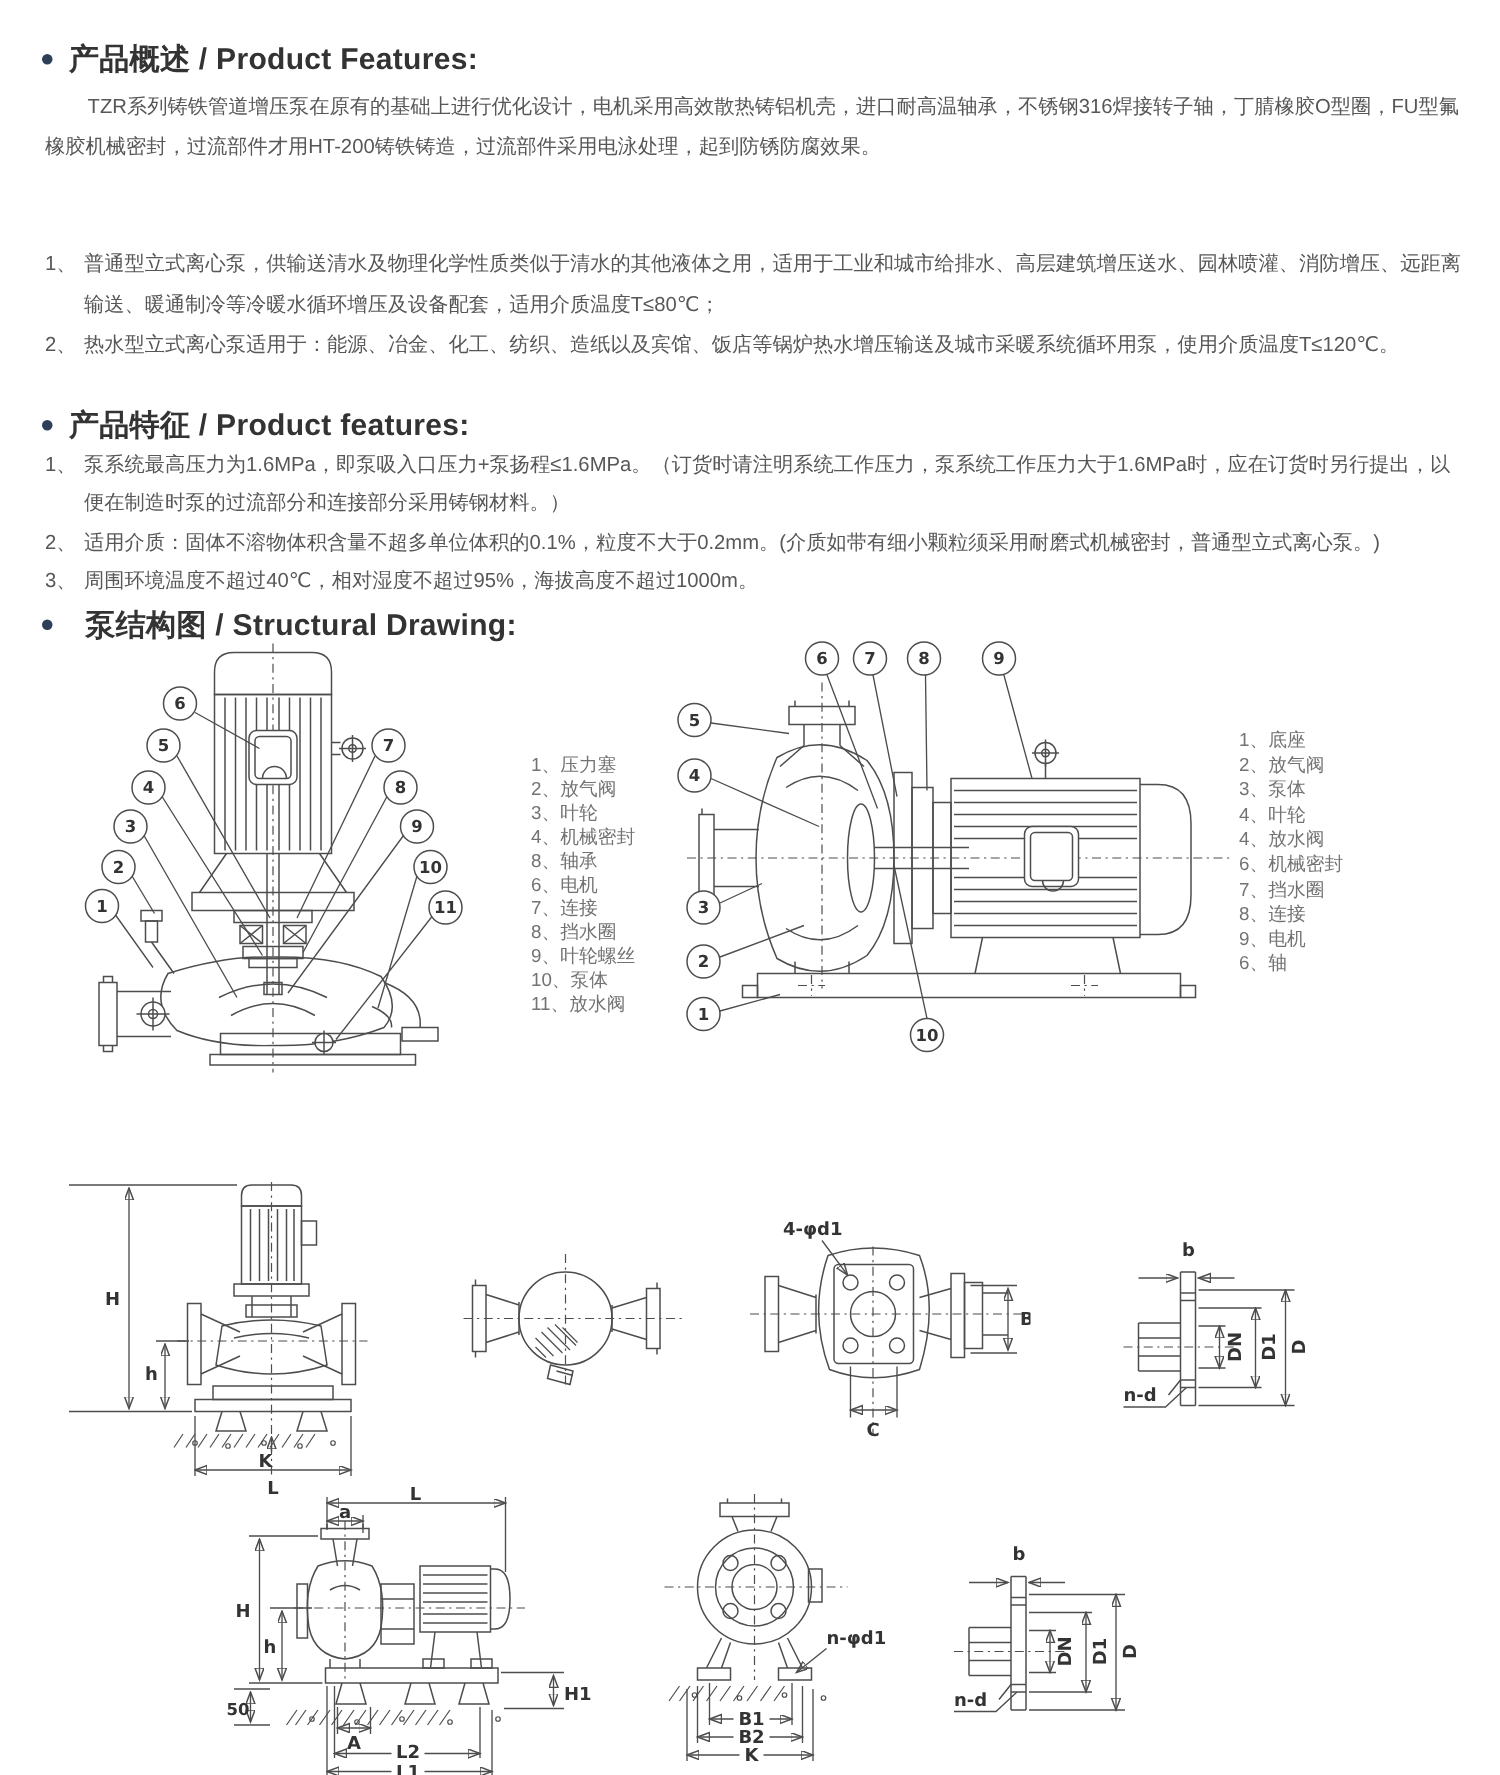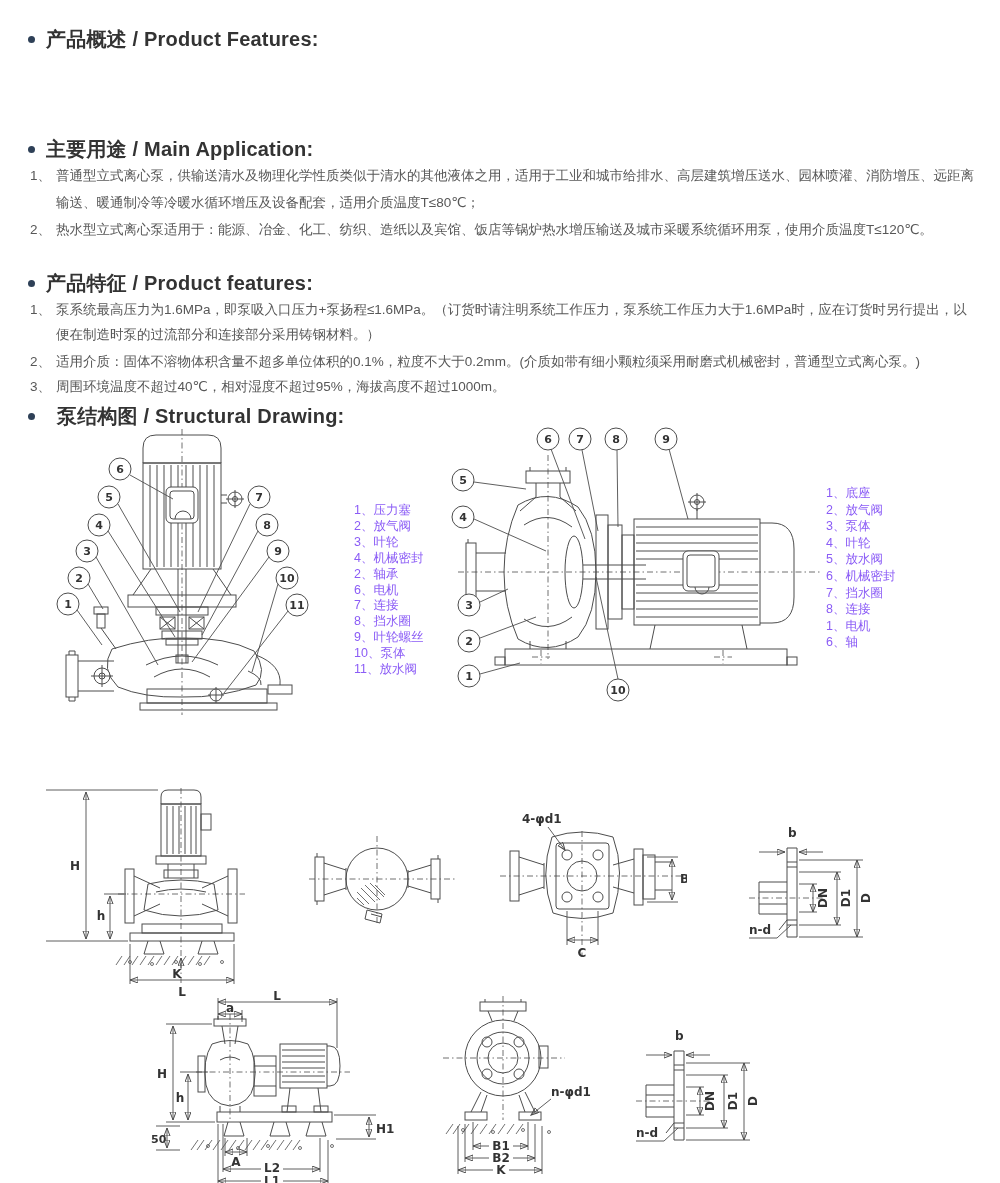--- a/index.html
+++ b/index.html
@@ -8,21 +8,21 @@
   .sec-head{position:absolute;left:28px;display:flex;align-items:center;gap:11px;}
   .bullet{width:7px;height:7px;border-radius:50%;background:#2e4057;flex:0 0 auto;}
   .sec-head h2{margin:0;font-size:20px;font-weight:bold;color:#333;letter-spacing:0.2px;}
   .para{position:absolute;left:30px;width:944px;margin:0;font-size:13.5px;color:#575757;
         line-height:27px;text-indent:2.1em;}
   .nitem{position:absolute;left:30px;width:946px;padding-left:26px;box-sizing:border-box;
          font-size:13.5px;color:#575757;}
   .nnum{position:absolute;left:0;top:0;}
   .lh27{line-height:27px;}
   .lh25{line-height:25px;}
-  .plist{position:absolute;font-size:12.5px;color:#8b5cf6;}
+  .plist{position:absolute;font-size:12.5px;color:#737373;}
   .plist div{line-height:15.9px;white-space:nowrap;}
   .plist.r div{line-height:16.6px;}
   .draw{position:absolute;}
   .draw line,.draw path,.draw rect,.draw circle,.draw ellipse{stroke:#4d4d4d;stroke-width:1;fill:none;}
   .draw .wf{fill:#fff;}
   .draw .cl{stroke-dasharray:6 3 1.5 3;stroke-width:0.8;}
   .draw .dim{stroke-width:0.9;}
   .draw .hatch{stroke-width:0.8;}
   .draw .lblbg{fill:#fff;stroke:none;}
   .draw text{fill:#333;stroke:none;font-weight:bold;font-size:12px;
@@ -33,25 +33,22 @@
 </style>
 </head>
 <body>
 
 <div class="page">
 
   <div class="sec-head" style="top:14px;">
     <span class="bullet"></span>
     <h2>产品概述 / Product Features:</h2>
   </div>
-
-  <div class="sec-head" style="top:124px;">
-    <span class="bullet"></span>
-    <h2>主要用途 / Main Application:</h2>
-  </div>
+  <p class="para" style="top:45px;">TZR系列铸铁管道增压泵在原有的基础上进行优化设计，电机采用高效散热铸铝机壳，进口耐高温轴承，不锈钢316焊接转子轴，丁腈橡胶O型圈，FU型氟橡胶机械密封，过流部件才用HT-200铸铁铸造，过流部件采用电泳处理，起到防锈防腐效果。</p>
+
   <div class="nitem lh27" style="top:150px;">
     <span class="nnum">1、</span>
     <span>普通型立式离心泵，供输送清水及物理化学性质类似于清水的其他液体之用，适用于工业和城市给排水、高层建筑增压送水、园林喷灌、消防增压、远距离输送、暖通制冷等冷暖水循环增压及设备配套，适用介质温度T≤80℃；</span>
   </div>
   <div class="nitem lh27" style="top:204px;">
     <span class="nnum">2、</span>
     <span>热水型立式离心泵适用于：能源、冶金、化工、纺织、造纸以及宾馆、饭店等锅炉热水增压输送及城市采暖系统循环用泵，使用介质温度T≤120℃。</span>
   </div>
 
   <div class="sec-head" style="top:258px;">
@@ -149,21 +146,21 @@
       <circle class="wf" cx="267" cy="178" r="11"></circle>
         <text class="co-t" x="267" y="178" dy=".35em" text-anchor="middle">11</text>
     </g>
   </svg>
 
   <div class="plist" style="left:354px;top:491px;">
     <div>1、压力塞</div>
     <div>2、放气阀</div>
     <div>3、叶轮</div>
     <div>4、机械密封</div>
-    <div>2、轴承</div>
+    <div>8、轴承</div>
     <div>6、电机</div>
     <div>7、连接</div>
     <div>8、挡水圈</div>
     <div>9、叶轮螺丝</div>
     <div>10、泵体</div>
     <div>11、放水阀</div>
   </div>
 
   <svg class="draw" style="left:450px;top:415px;" width="380" height="290" viewBox="0 0 380 290">
     <path class="cl" d="M8,145 H372 M98,28 V232"></path>
@@ -229,25 +226,25 @@
       <circle class="wf" cx="168" cy="263" r="11"></circle>
         <text class="co-t" x="168" y="263" dy=".35em" text-anchor="middle">10</text>
     </g>
   </svg>
 
   <div class="plist r" style="left:826px;top:473px;">
     <div>1、底座</div>
     <div>2、放气阀</div>
     <div>3、泵体</div>
     <div>4、叶轮</div>
-    <div>5、放水阀</div>
+    <div>4、放水阀</div>
     <div>6、机械密封</div>
     <div>7、挡水圈</div>
     <div>8、连接</div>
-    <div>1、电机</div>
+    <div>9、电机</div>
     <div>6、轴</div>
   </div>
 
 
   <svg class="draw" style="left:30px;top:772px;" width="230" height="218" viewBox="0 0 230 218">
     <defs>
         <marker id="arS1" markerWidth="9" markerHeight="8" refX="8" refY="3" orient="auto-start-reverse" markerUnits="userSpaceOnUse">
           <path d="M0,0 L8,3 L0,6 Z" fill="#4d4d4d" stroke="none"></path>
         </marker>
       </defs>

